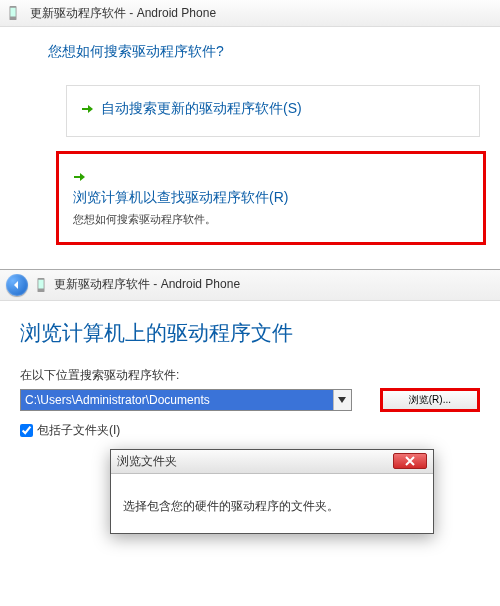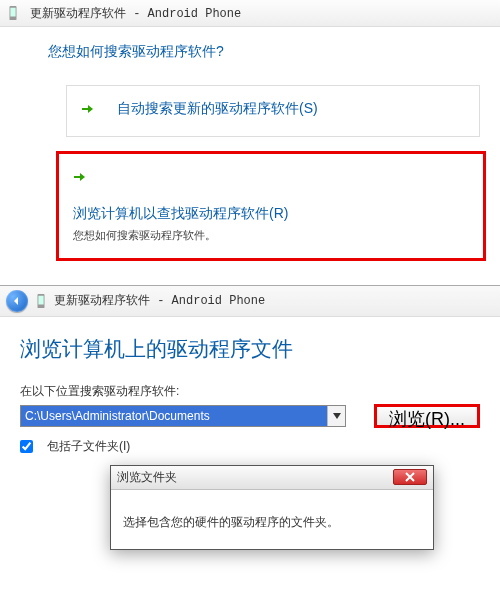--- a/index.html
+++ b/index.html
@@ -28,34 +28,34 @@
     margin-right: 6px;
     box-shadow: inset 0 0 2px rgba(255,255,255,.6), 0 1px 1px rgba(0,0,0,.3);
   }
   .back-btn svg { fill: #fff; }
   .dev-icon {
     width: 14px; height: 18px;
     margin-right: 6px;
     display: flex; align-items: center; justify-content: center;
   }
   .dev-icon svg { fill: #888; }
-  .hdr-title { color: #333; font-family: Liberation Mono, monospace; }
+  .hdr-title { color: #333; }
   
   .section-pad { padding: 16px 20px 4px 48px; }
   .prompt-q {
     color: #0b5ea8;
     font-size: 14px;
     margin-bottom: 24px;
   }
   .option-box {
     border: 1px solid #ddd;
     margin: 0 0 14px 18px;
     padding: 14px 14px 14px 14px;
     display: flex;
-    gap: 22px;
+    gap: 6px;
     cursor: pointer;
   }
   .option-box.highlight {
     border: 3px solid #e80000;
     margin-left: 8px;
     margin-right: -6px;
     flex-direction: column;
   }
   .arrow-ico {
     display: flex; align-items: flex-start;
@@ -112,28 +112,28 @@
   }
   .combo-drop {
     width: 18px;
     background: #f3f3f3;
     display: flex; align-items: center; justify-content: center;
     border-left: 1px solid #bbb;
   }
   .combo-drop svg { fill: #333; }
   .browse-btn {
     height: 24px;
-    padding: 0 12px;
-    font-size: 18px;
+    padding: 0 26px;
+    font-size: 10px;
     border: 3px solid #e80000;
     background: linear-gradient(#fdfdfd,#e9e9e9);
     cursor: pointer;
   }
   .chk-row {
-    display: flex; align-items: center; gap: 14px;
+    display: flex; align-items: center; gap: 4px;
     font-size: 12px;
   }
   .chk-row input { width: 13px; height: 13px; }
   
   .dialog {
     margin: 10px 0 0 90px;
     width: 324px;
     border: 1px solid #555;
     box-shadow: 0 4px 16px rgba(0,0,0,.35);
     background: #fff;

